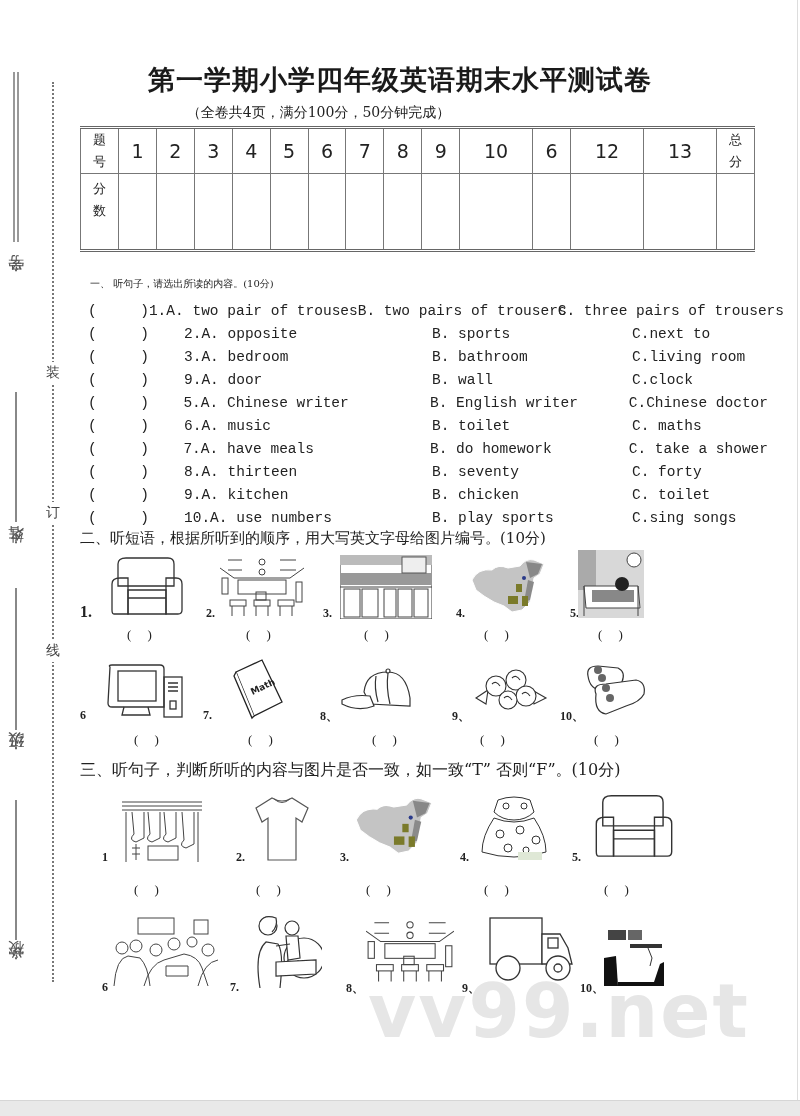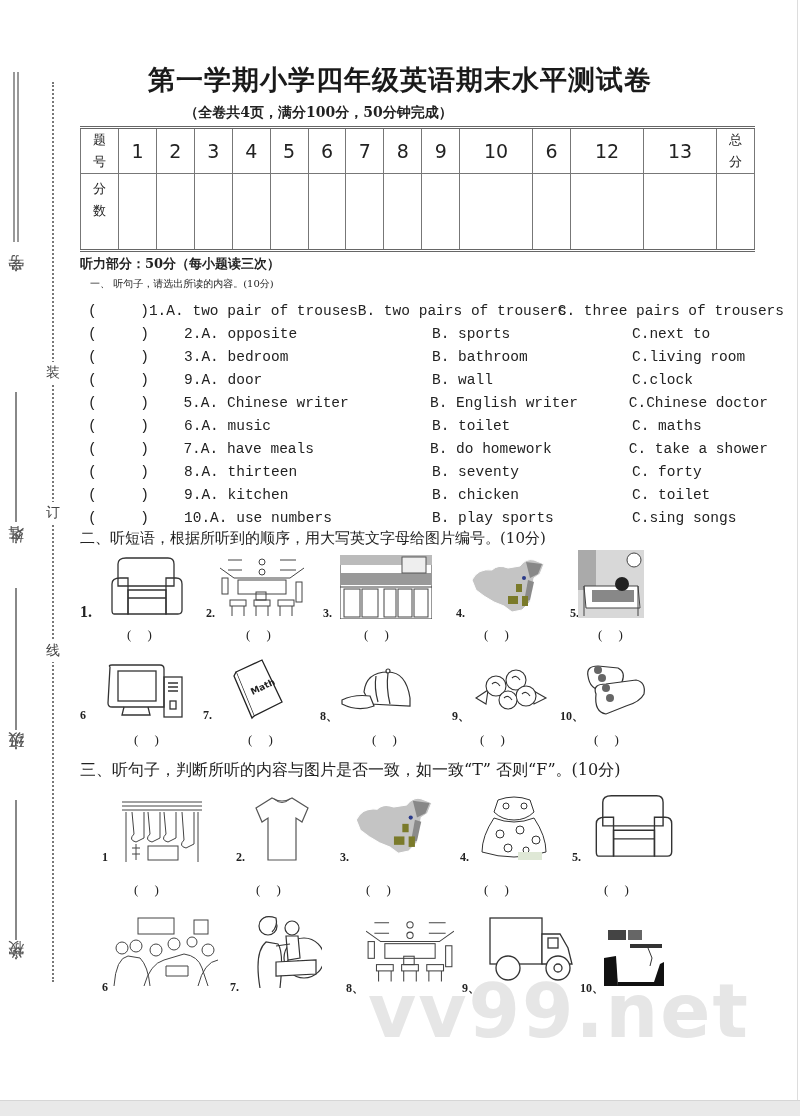--- a/index.html
+++ b/index.html
@@ -10,21 +10,21 @@
   .footer-strip { position: absolute; left: 0; top: 1100px; width: 800px; height: 16px; background: #e9e9e9; border-top: 1px solid #d6d6d6; }
 
   
   .margin-field { position: absolute; left: 2px; width: 28px; display: flex; flex-direction: column; align-items: center; }
   .margin-label { writing-mode: vertical-rl; transform: rotate(180deg); font-size: 16px; color: #555; letter-spacing: 2px; font-family: "DejaVu Serif", serif; }
   .margin-line { width: 2px; background: #888; }
   .dotted-line { position: absolute; left: 52px; top: 82px; height: 900px; border-left: 2px dotted #777; }
   .bind-char { position: absolute; left: 46px; font-size: 14px; color: #444; background: #fff; padding: 2px 0; }
 
   .title { position: absolute; left: 0; width: 800px; top: 62px; text-align: center; font-size: 27px; font-weight: bold; font-family: "DejaVu Sans", sans-serif; letter-spacing: 1px; color: #1a1a1a; }
-  .subtitle { position: absolute; left: 0; width: 637px; top: 104px; text-align: center; font-size: 14px; font-weight: bold; color: #222; }
+  .subtitle { position: absolute; left: 0; width: 637px; top: 104px; text-align: center; font-size: 14px; font-weight: normal; color: #222; }
 
   table.score { position: absolute; left: 80px; top: 126px; width: 675px; border-collapse: collapse; border-top: 3px double #666; border-bottom: 3px double #666; }
   table.score td { border: 1px solid #777; text-align: center; vertical-align: middle; font-family: "DejaVu Sans", sans-serif; font-size: 19px; }
   table.score tr.row-head td { height: 46px; }
   table.score tr.row-score td { height: 77px; }
   table.score td.side { width: 38px; font-size: 13px; font-family: "DejaVu Serif", serif; line-height: 22px; }
   table.score tr.row-score td.side { vertical-align: top; padding-top: 4px; }
 
   .listen-head { position: absolute; left: 80px; top: 255px; font-size: 13px; font-weight: bold; }
   .sec1-head { position: absolute; left: 90px; top: 277px; font-size: 10px; }
@@ -111,21 +111,20 @@
       <td></td>
       <td></td>
       <td></td>
       <td></td>
       <td></td>
       <td></td>
     </tr>
   </tbody>
     </table>
 
-  <div class="listen-head">听力部分：50分（每小题读三次）</div>
   <div class="sec1-head">一、   听句子，请选出所读的内容。(10分)</div>
 
   <div class="q-list">
     <div class="q-row"><span class="q-paren">(     )</span><span class="q-a">1.A. two pair of trouses</span><span class="q-b">B. two pairs of trousers</span><span class="q-c">C. three pairs of trousers</span></div>
     <div class="q-row"><span class="q-paren">(     )</span><span class="q-a">2.A. opposite</span><span class="q-b">B. sports</span><span class="q-c">C.next to</span></div>
     <div class="q-row"><span class="q-paren">(     )</span><span class="q-a">3.A. bedroom</span><span class="q-b">B. bathroom</span><span class="q-c">C.living room</span></div>
     <div class="q-row"><span class="q-paren">(     )</span><span class="q-a">9.A. door</span><span class="q-b">B. wall</span><span class="q-c">C.clock</span></div>
     <div class="q-row"><span class="q-paren">(     )</span><span class="q-a">5.A. Chinese writer</span><span class="q-b">B. English writer</span><span class="q-c">C.Chinese doctor</span></div>
     <div class="q-row"><span class="q-paren">(     )</span><span class="q-a">6.A. music</span><span class="q-b">B. toilet</span><span class="q-c">C. maths</span></div>
     <div class="q-row"><span class="q-paren">(     )</span><span class="q-a">7.A. have meals</span><span class="q-b">B. do homework</span><span class="q-c">C. take a shower</span></div>

